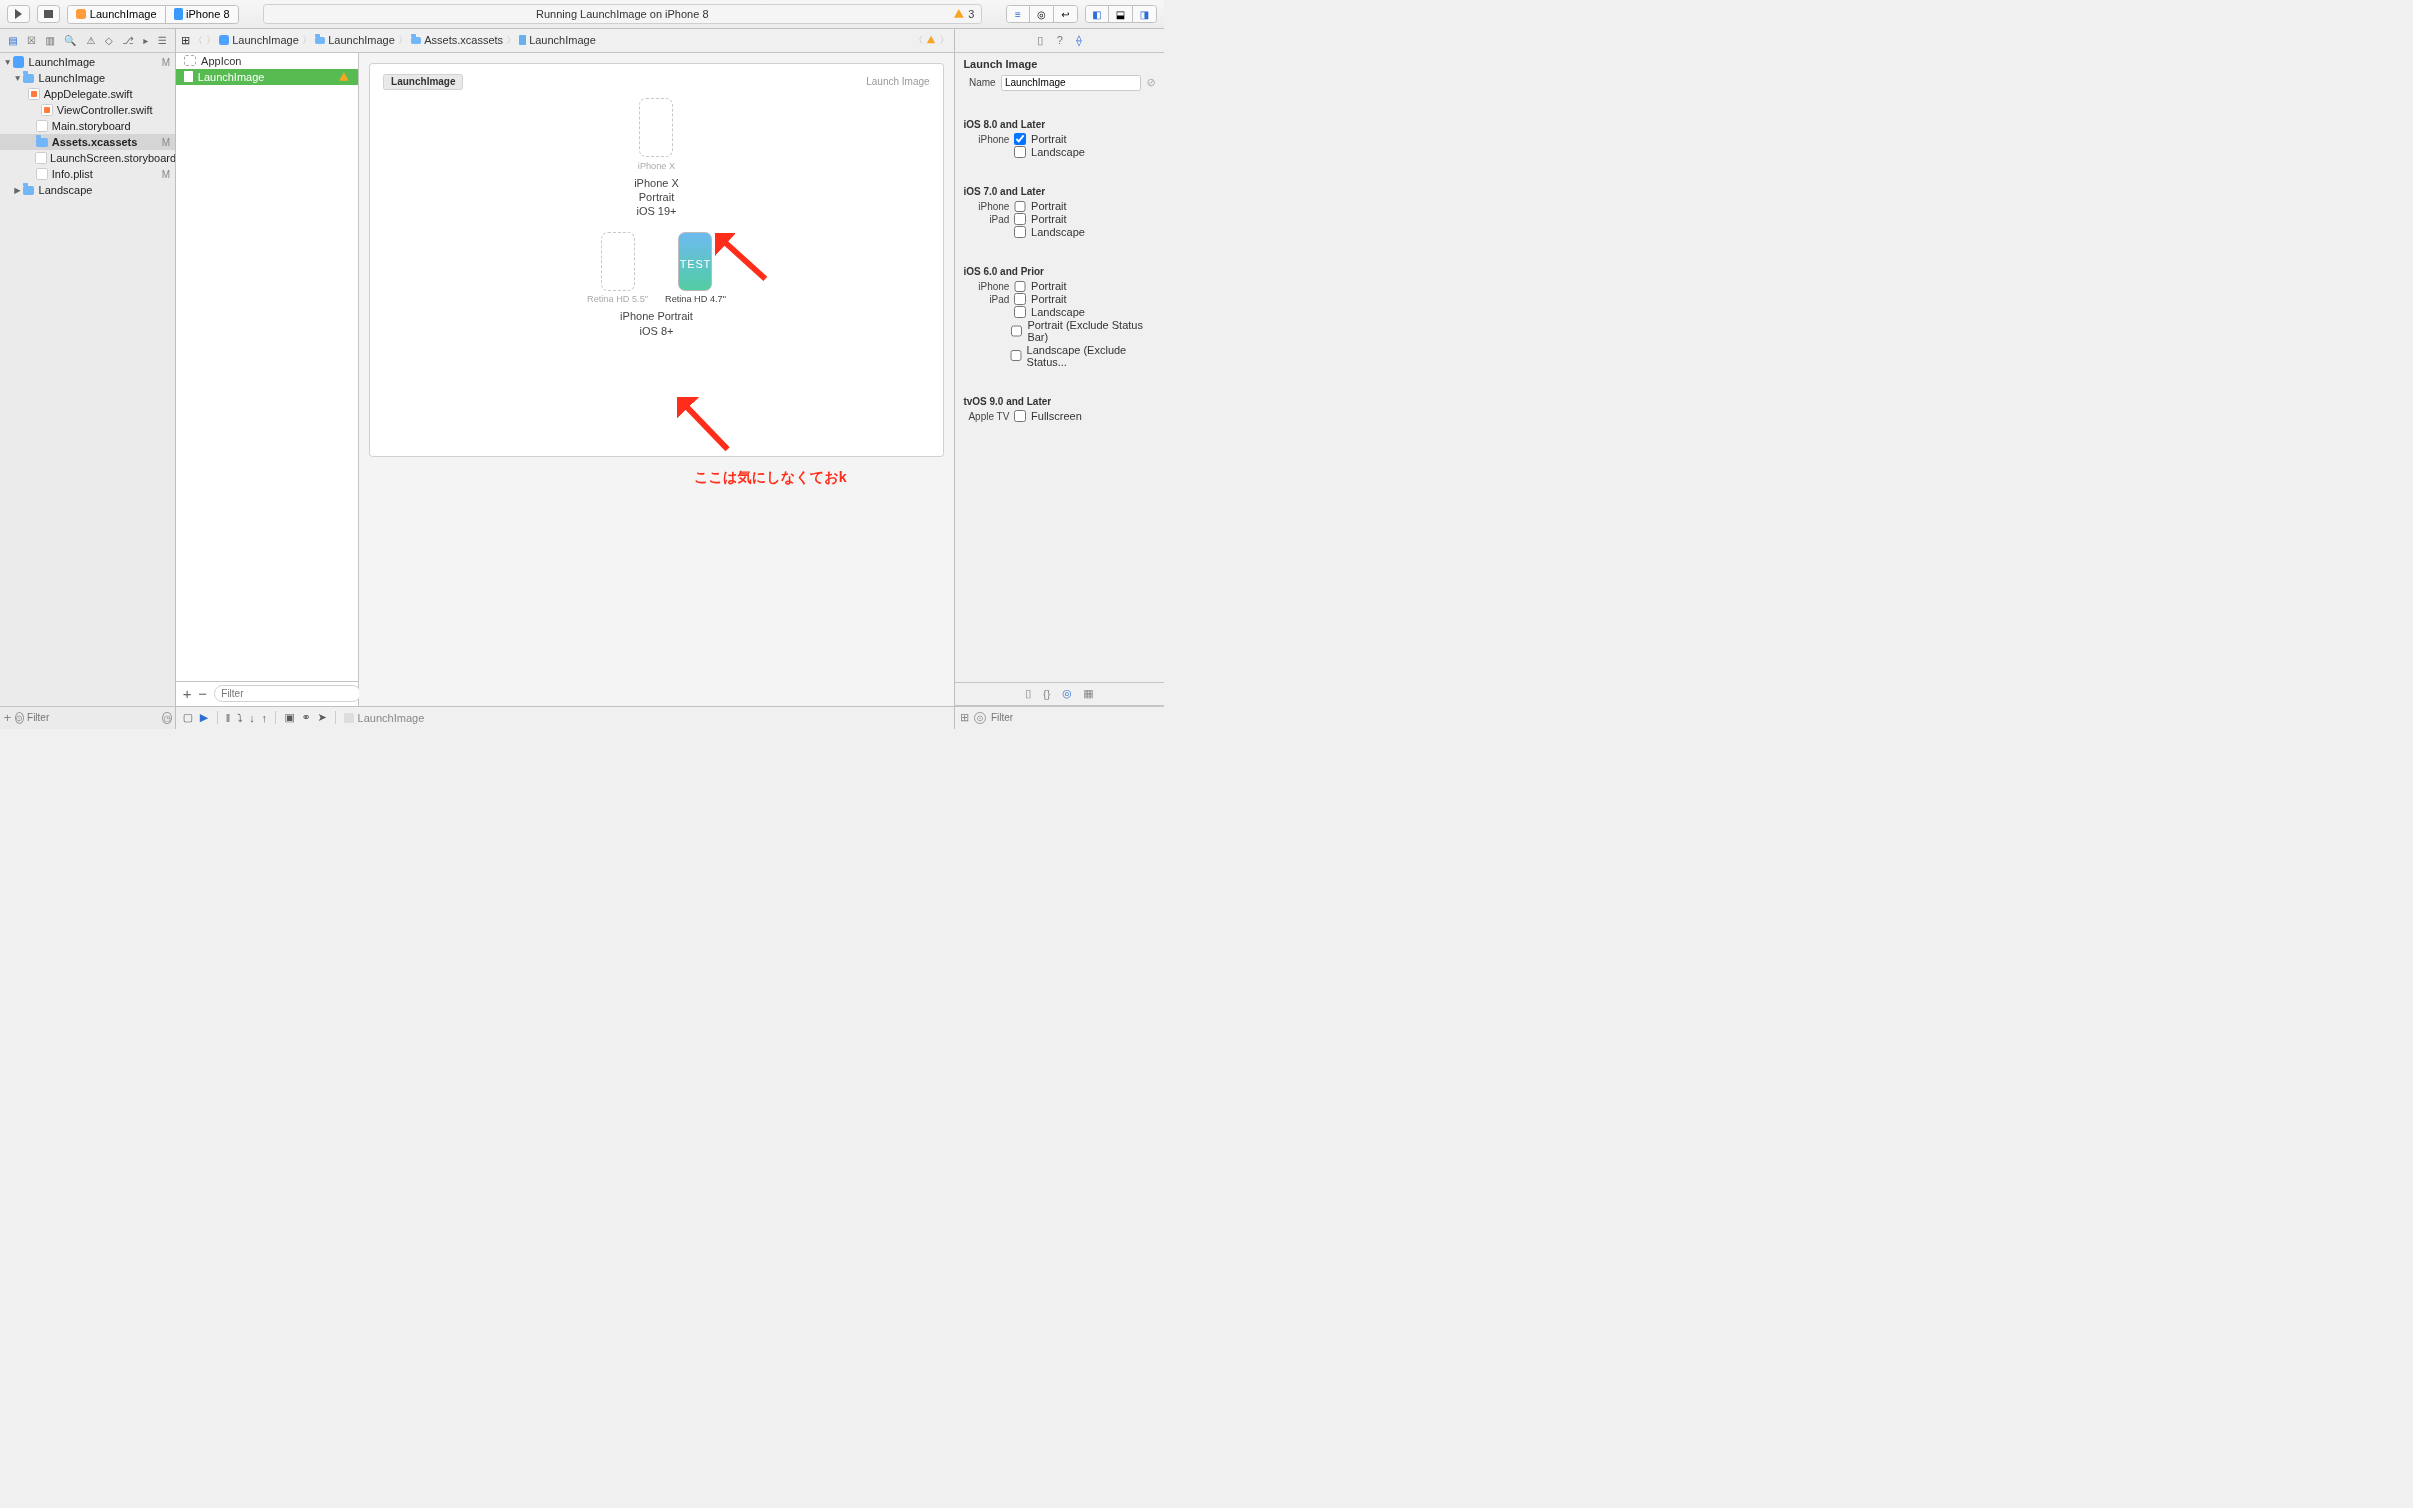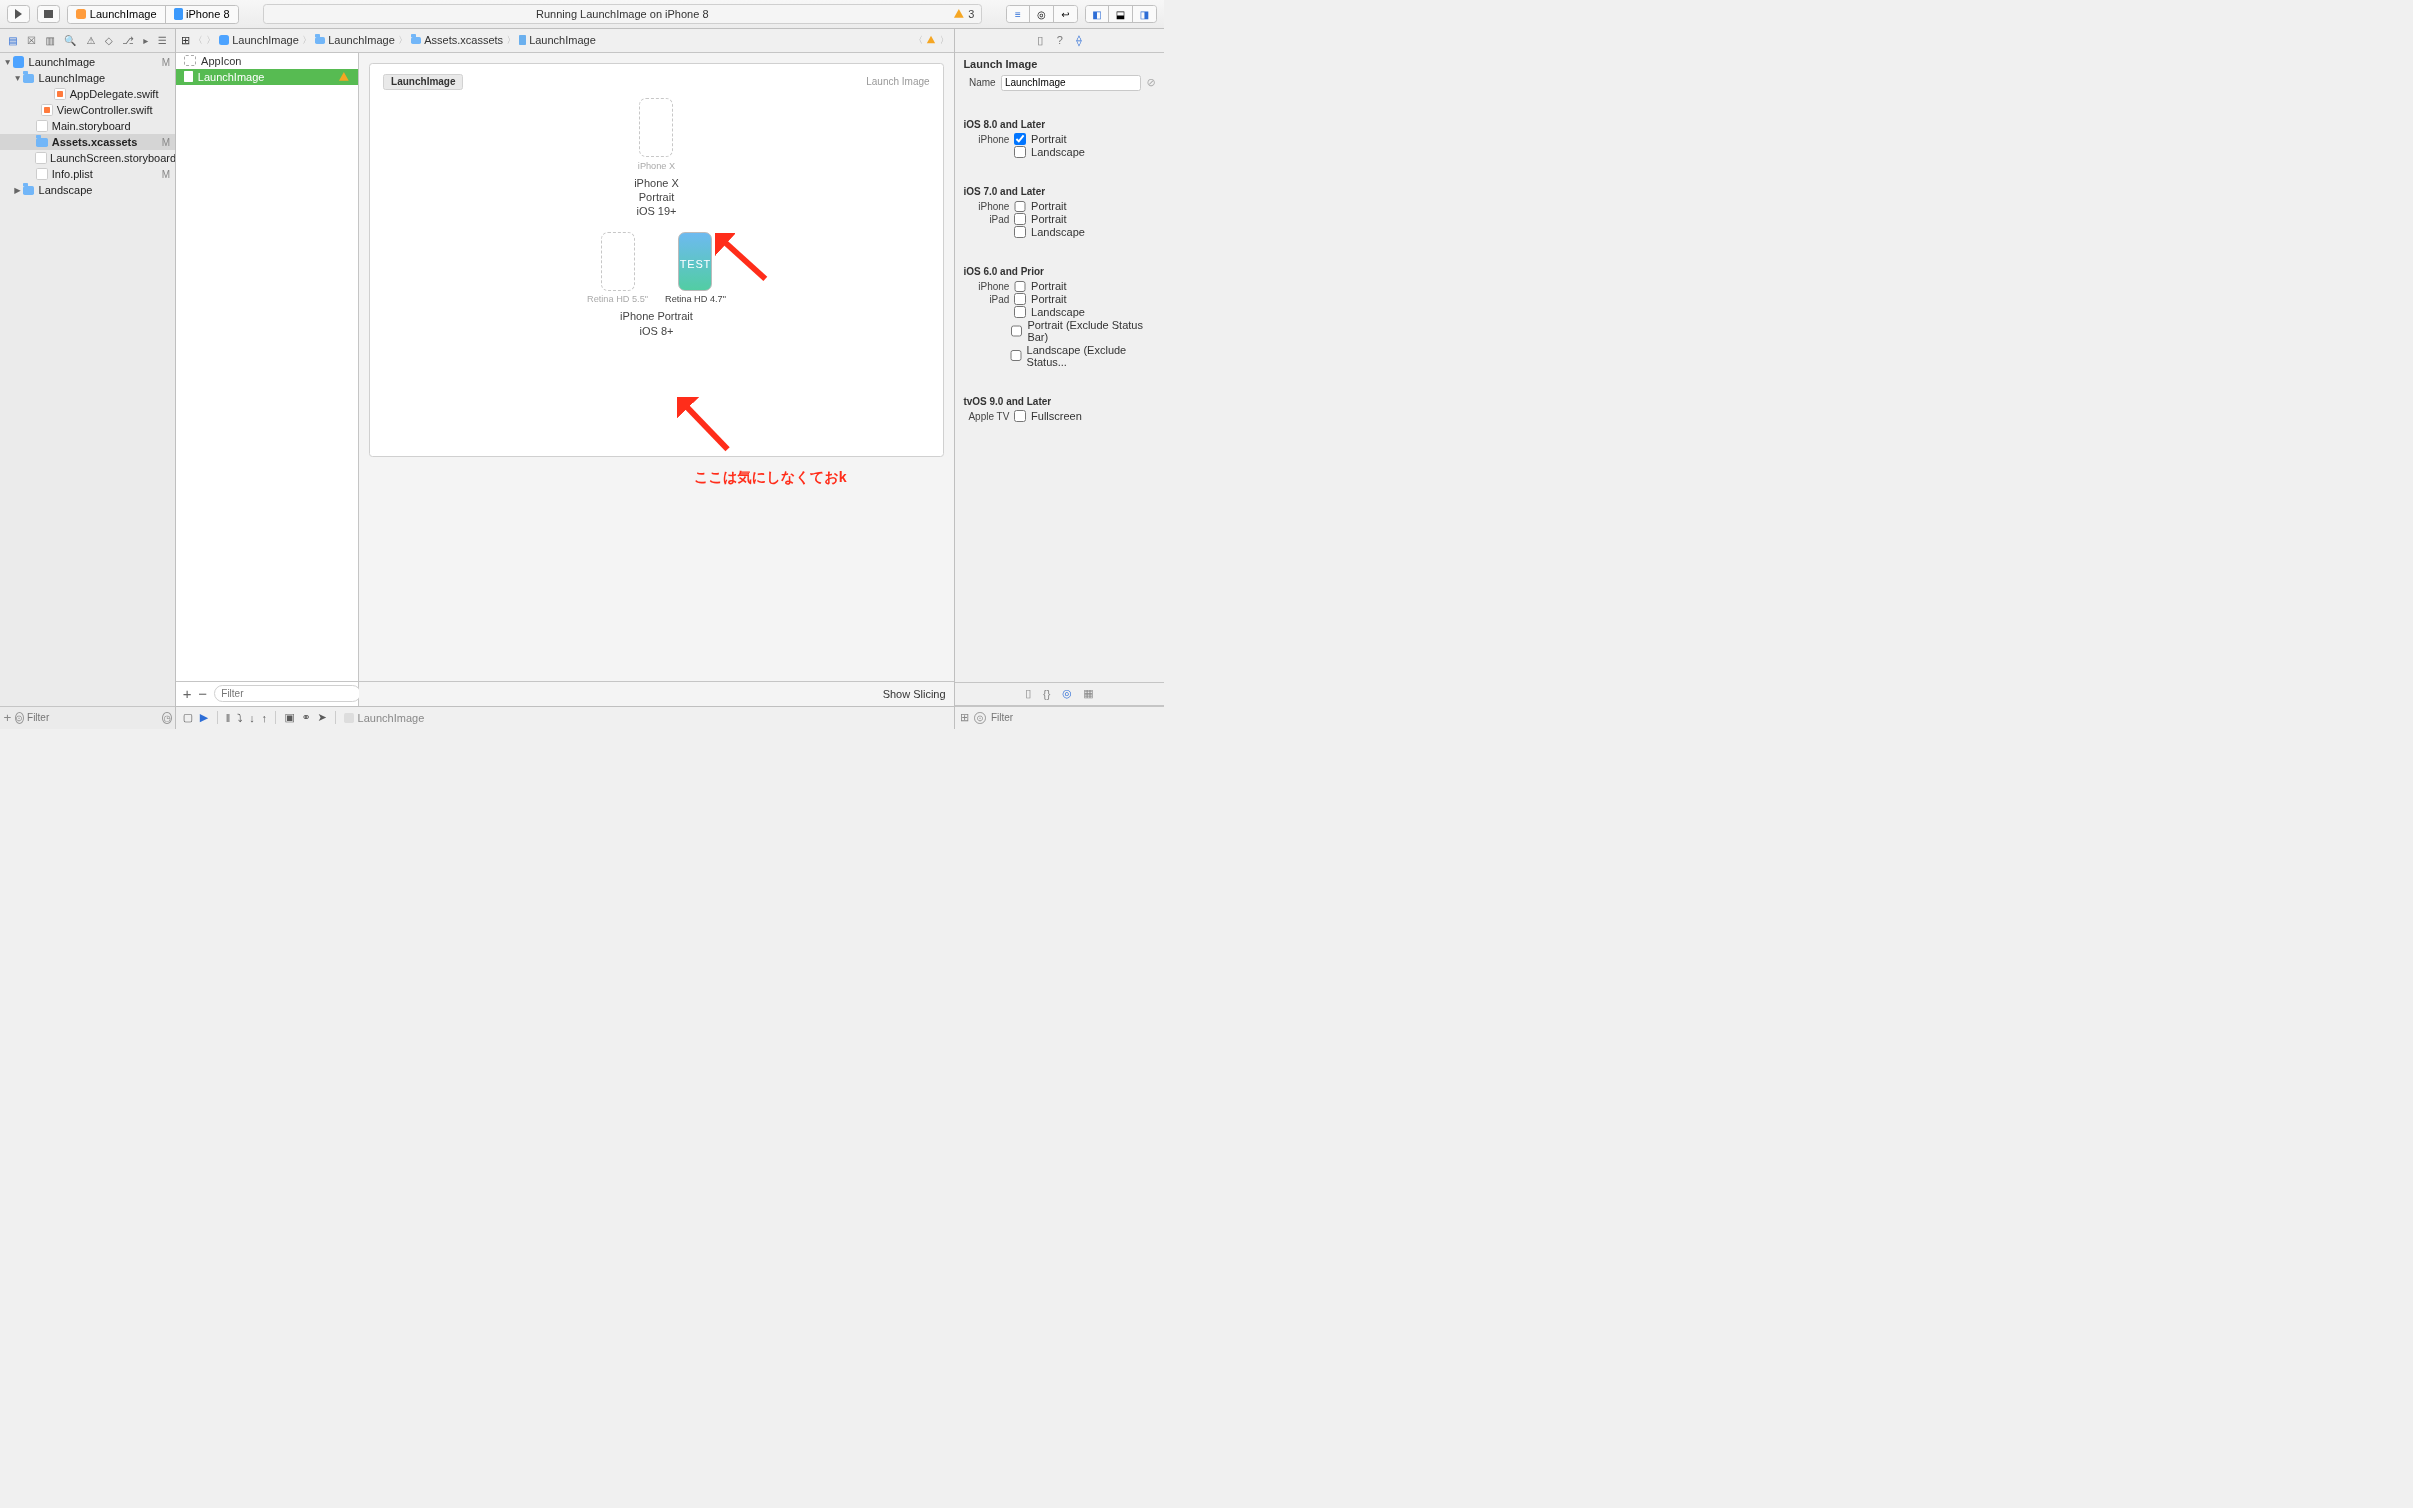--- a/index.html
+++ b/index.html
@@ -184,21 +184,21 @@
         <span>LaunchImage</span>
         <span class="badge">M</span>
       </div>
       <div class="tree-row" style="padding-left:13.4px">
         <span class="disc">▼</span>
           <span class="ico">
             <span class="folder-ico"></span>
           </span>
         <span>LaunchImage</span>
       </div>
-      <div class="tree-row" style="padding-left:53px">
+      <div class="tree-row" style="padding-left:27px">
           <span class="ico">
             <span class="swift-ico"></span>
           </span>
           <span>AppDelegate.swift</span>
         </div>
       <div class="tree-row" style="padding-left:40px">
           <span class="ico">
             <span class="swift-ico"></span>
           </span>
           <span>ViewController.swift</span>
@@ -349,23 +349,20 @@
                   <path d="M0,0 L6,3 L0,6 Z" fill="#ff2d1a"></path>
                 </marker>
               </defs>
               <line x1="60" y1="55" x2="8" y2="8" stroke="#ff2d1a" stroke-width="7" marker-end="url(#ah1)"></line>
             </svg>
           <svg class="arrow" style="left:318px;top:344px" width="59" height="59" viewBox="0 0 70 70">
               <line x1="60" y1="62" x2="8" y2="8" stroke="#ff2d1a" stroke-width="7" marker-end="url(#ah1)"></line>
             </svg>
           <div class="anno-text" style="left:335px;top:415px">ここは気にしなくておk</div>
         </div>
-        <div class="canvas-footer">
-          <span>Show Slicing</span>
-        </div>
       </div>
     </div>
 
     <div class="debugbar">
       <span class="db-ico">▢</span>
       <span class="db-ico" style="color:#2d6dd6">▶</span>
       <span class="sep"></span>
       <span class="db-ico">‖</span>
       <span class="db-ico">⤵</span>
       <span class="db-ico">↓</span>

